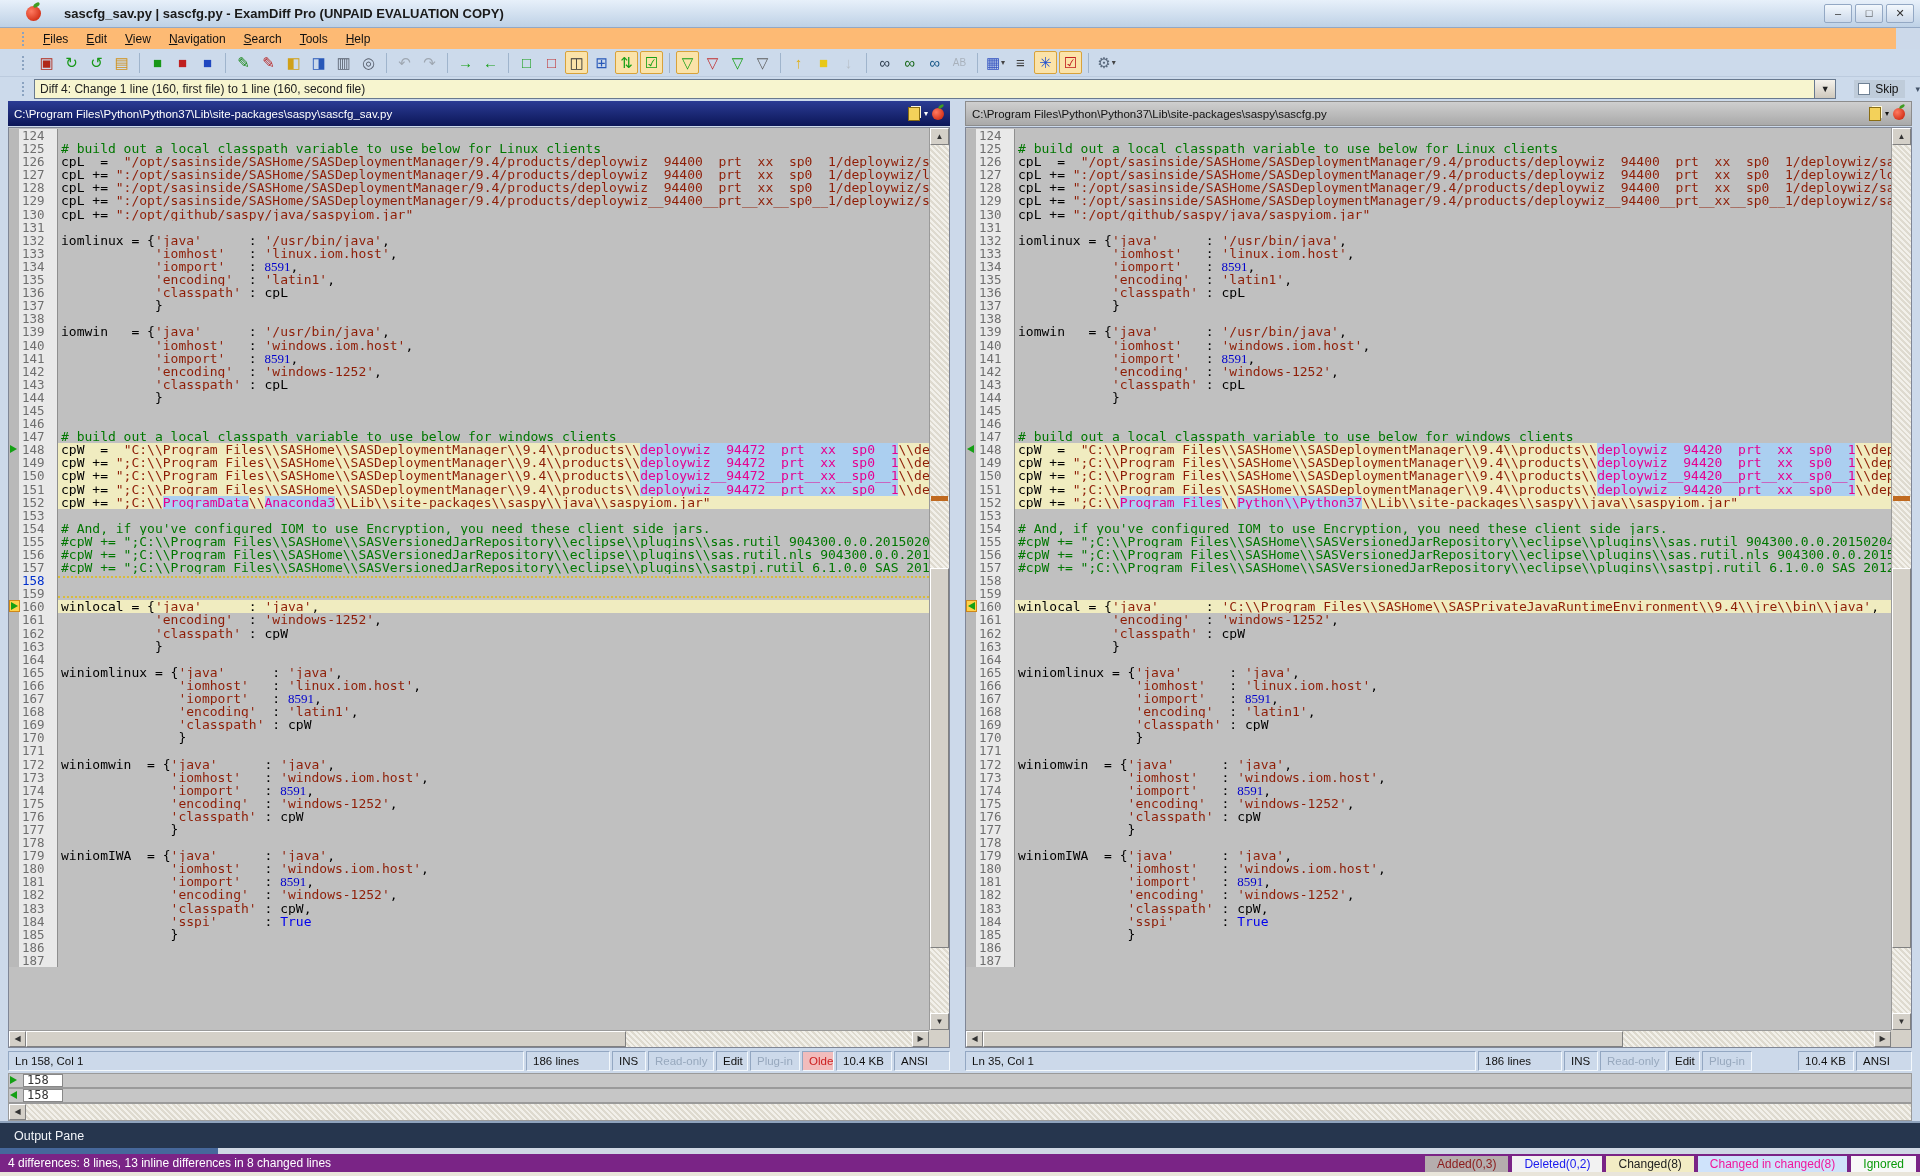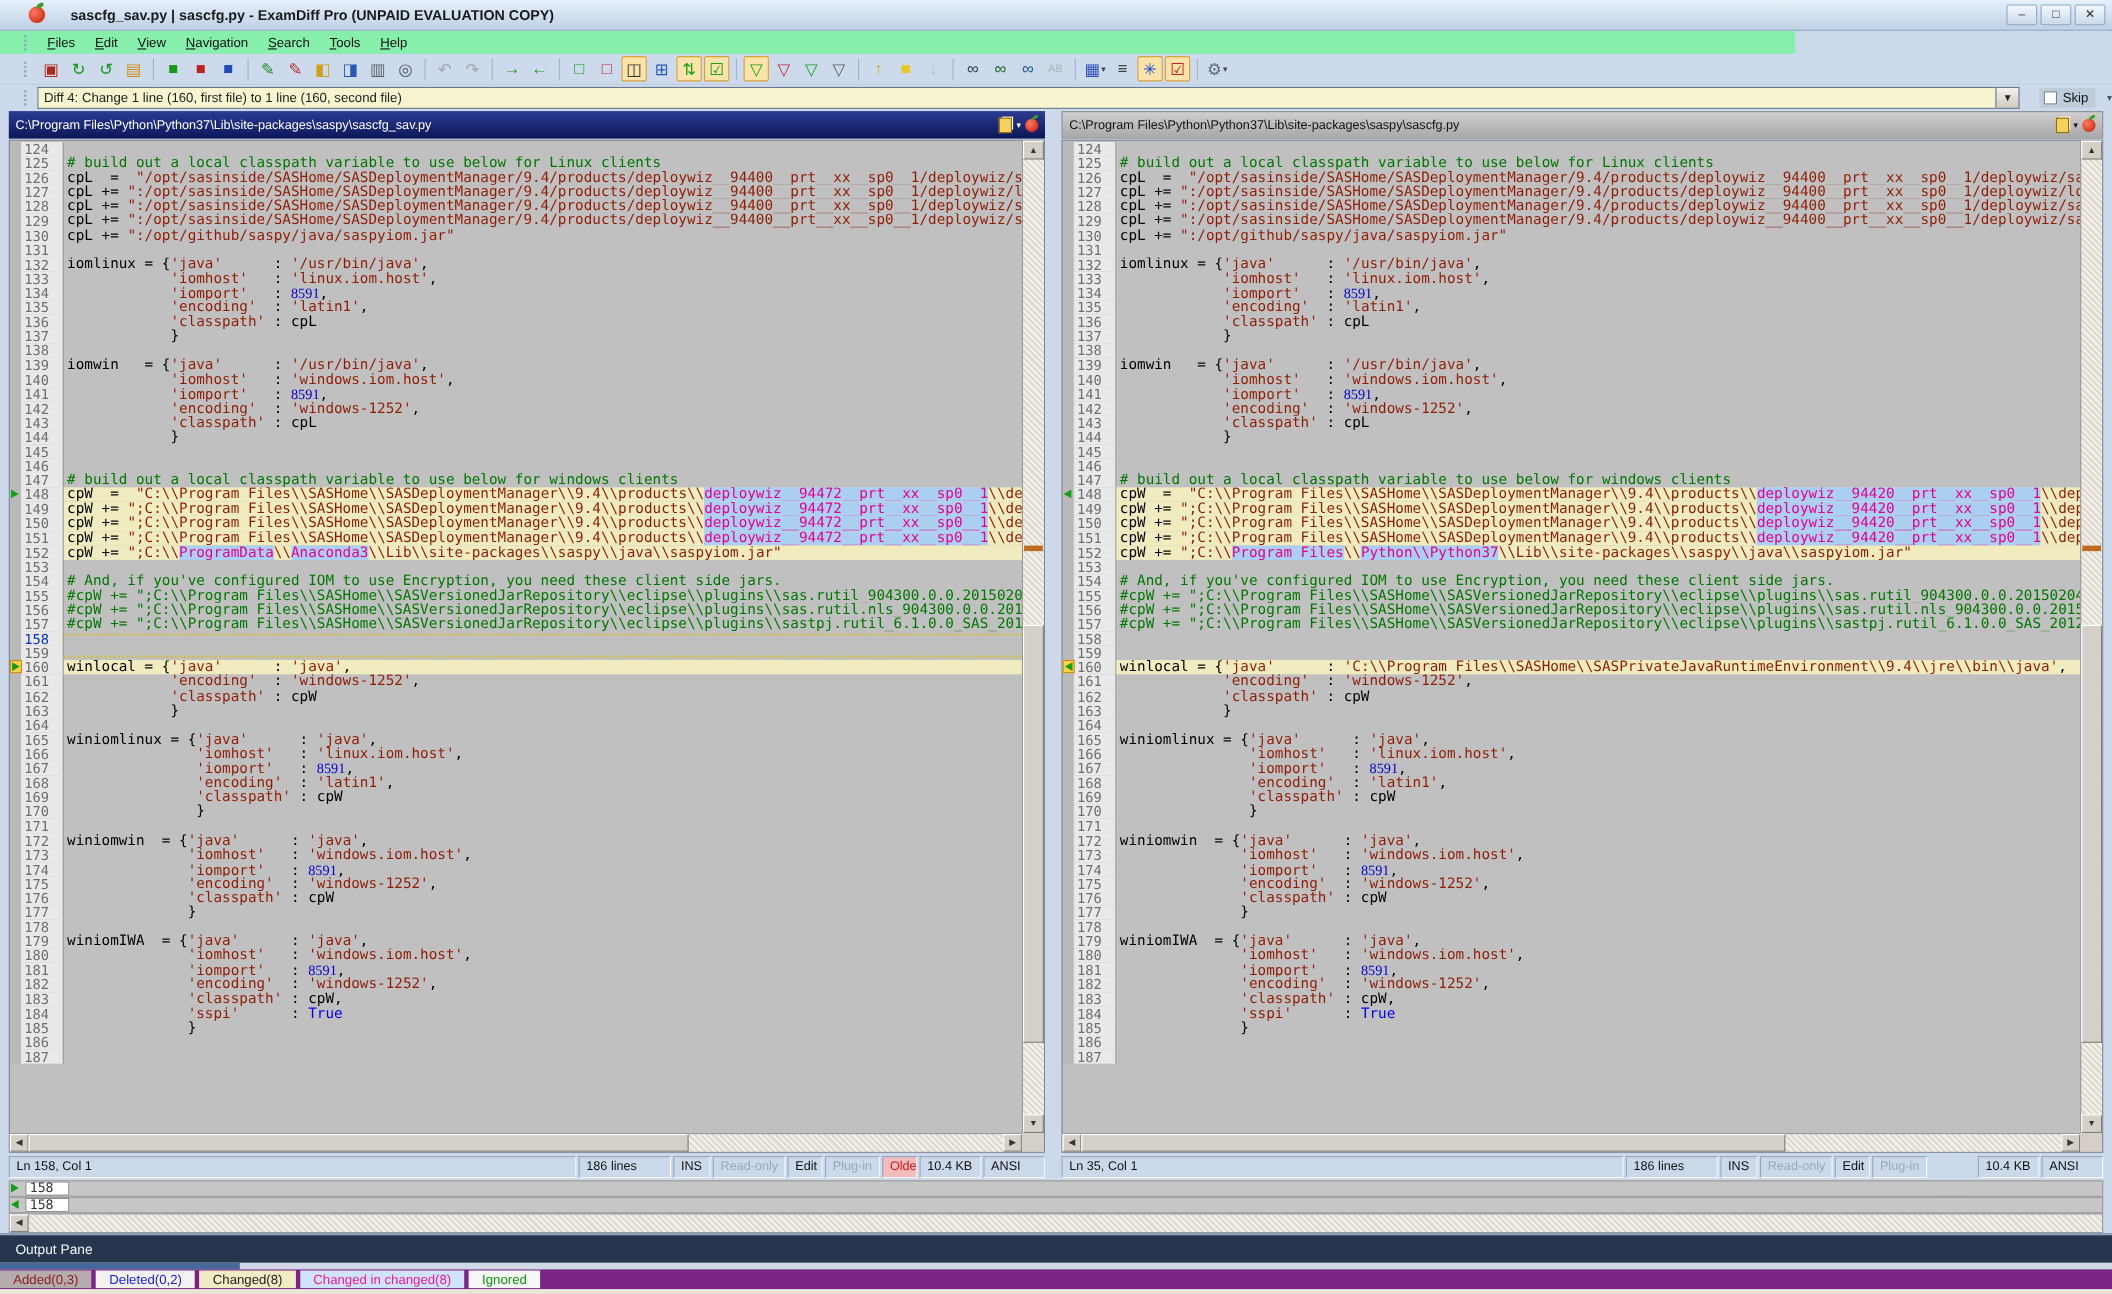--- a/index.html
+++ b/index.html
@@ -9,21 +9,21 @@
   
   #titlebar { left:0; top:0; width:1920px; height:28px; background:linear-gradient(#e7f0fa,#bed1e6); border-bottom:1px solid #93a8c4; }
   #title-text { position:absolute; left:64px; top:6px; font-size:13px; font-weight:bold; color:#1a1a1a; }
   .apple { position:relative; display:inline-block; width:15px; height:15px; border-radius:50%; background:radial-gradient(circle at 35% 35%,#ff7a60,#c41800); }
   .apple::after { content:""; position:absolute; width:7px; height:4px; background:#3f9c22; border-radius:60% 40%; top:-3px; left:7px; transform:rotate(-28deg); }
   #title-icon { left:26px; top:6px; }
   #win-btns { right:6px; top:4px; display:flex; gap:3px; }
   .winbtn { width:28px; height:19px; background:linear-gradient(#f3f8fd,#ccd9ea); border:1px solid #93a8c4; border-radius:2px; font-size:11px; color:#333; text-align:center; line-height:17px; }
 
   
-  #menubar { left:0; top:28px; width:1632px; height:21px; background:#86efac; display:flex; align-items:center; padding-left:22px; }
+  #menubar { left:0; top:28px; width:1896px; height:21px; background:#fdba74; display:flex; align-items:center; padding-left:22px; }
   .grip { width:4px; height:14px; border-left:2px dotted #8ba3c0; margin-right:8px; }
   .menu-item { font-size:12px; color:#111; padding:2px 9px; }
 
   
   #toolbar { left:0; top:49px; width:1920px; height:28px; background:#ccdaeb; border-bottom:1px solid #bccbde; display:flex; align-items:center; padding-left:22px; }
   .tbi { width:23px; height:23px; margin:0 1px; display:flex; align-items:center; justify-content:center; font-size:15px; border:1px solid transparent; border-radius:2px; }
   .tbi.active { background:#fbe3a9; border-color:#d8a23a; }
   .tbi.disabled { opacity:.38; filter:grayscale(.8); }
   .tbi .dd { font-size:8px; color:#444; margin-left:1px; }
   .tbsep { width:1px; height:20px; background:#9fb4cc; margin:0 5px; }
@@ -493,15 +493,16 @@
   <div class="hbtn" style="left:0">◀</div>
 </div>
 
 <div id="output-hdr" class="abs">
   <span>Output Pane</span>
 </div>
 <div id="tabrow" class="abs">
   <div class="seg"></div>
 </div>
 <div id="bottombar" class="abs">
+  <span id="summary">4 differences: 8 lines, 13 inline differences in 8 changed lines</span>
   <span id="badges"><span class="badge" style="background: rgb(181, 173, 173); color: rgb(139, 26, 26);">Added(0,3)</span><span class="badge" style="background: rgb(242, 242, 242); color: rgb(26, 26, 238);">Deleted(0,2)</span><span class="badge" style="background: rgb(242, 236, 196); color: rgb(34, 34, 34);">Changed(8)</span><span class="badge" style="background: rgb(207, 227, 251); color: rgb(240, 24, 156);">Changed in changed(8)</span><span class="badge" style="background: rgb(248, 248, 248); color: rgb(10, 154, 10);">Ignored</span></span>
 </div>
 <div id="bottom-edge" class="abs"></div>
 
 </body></html>

